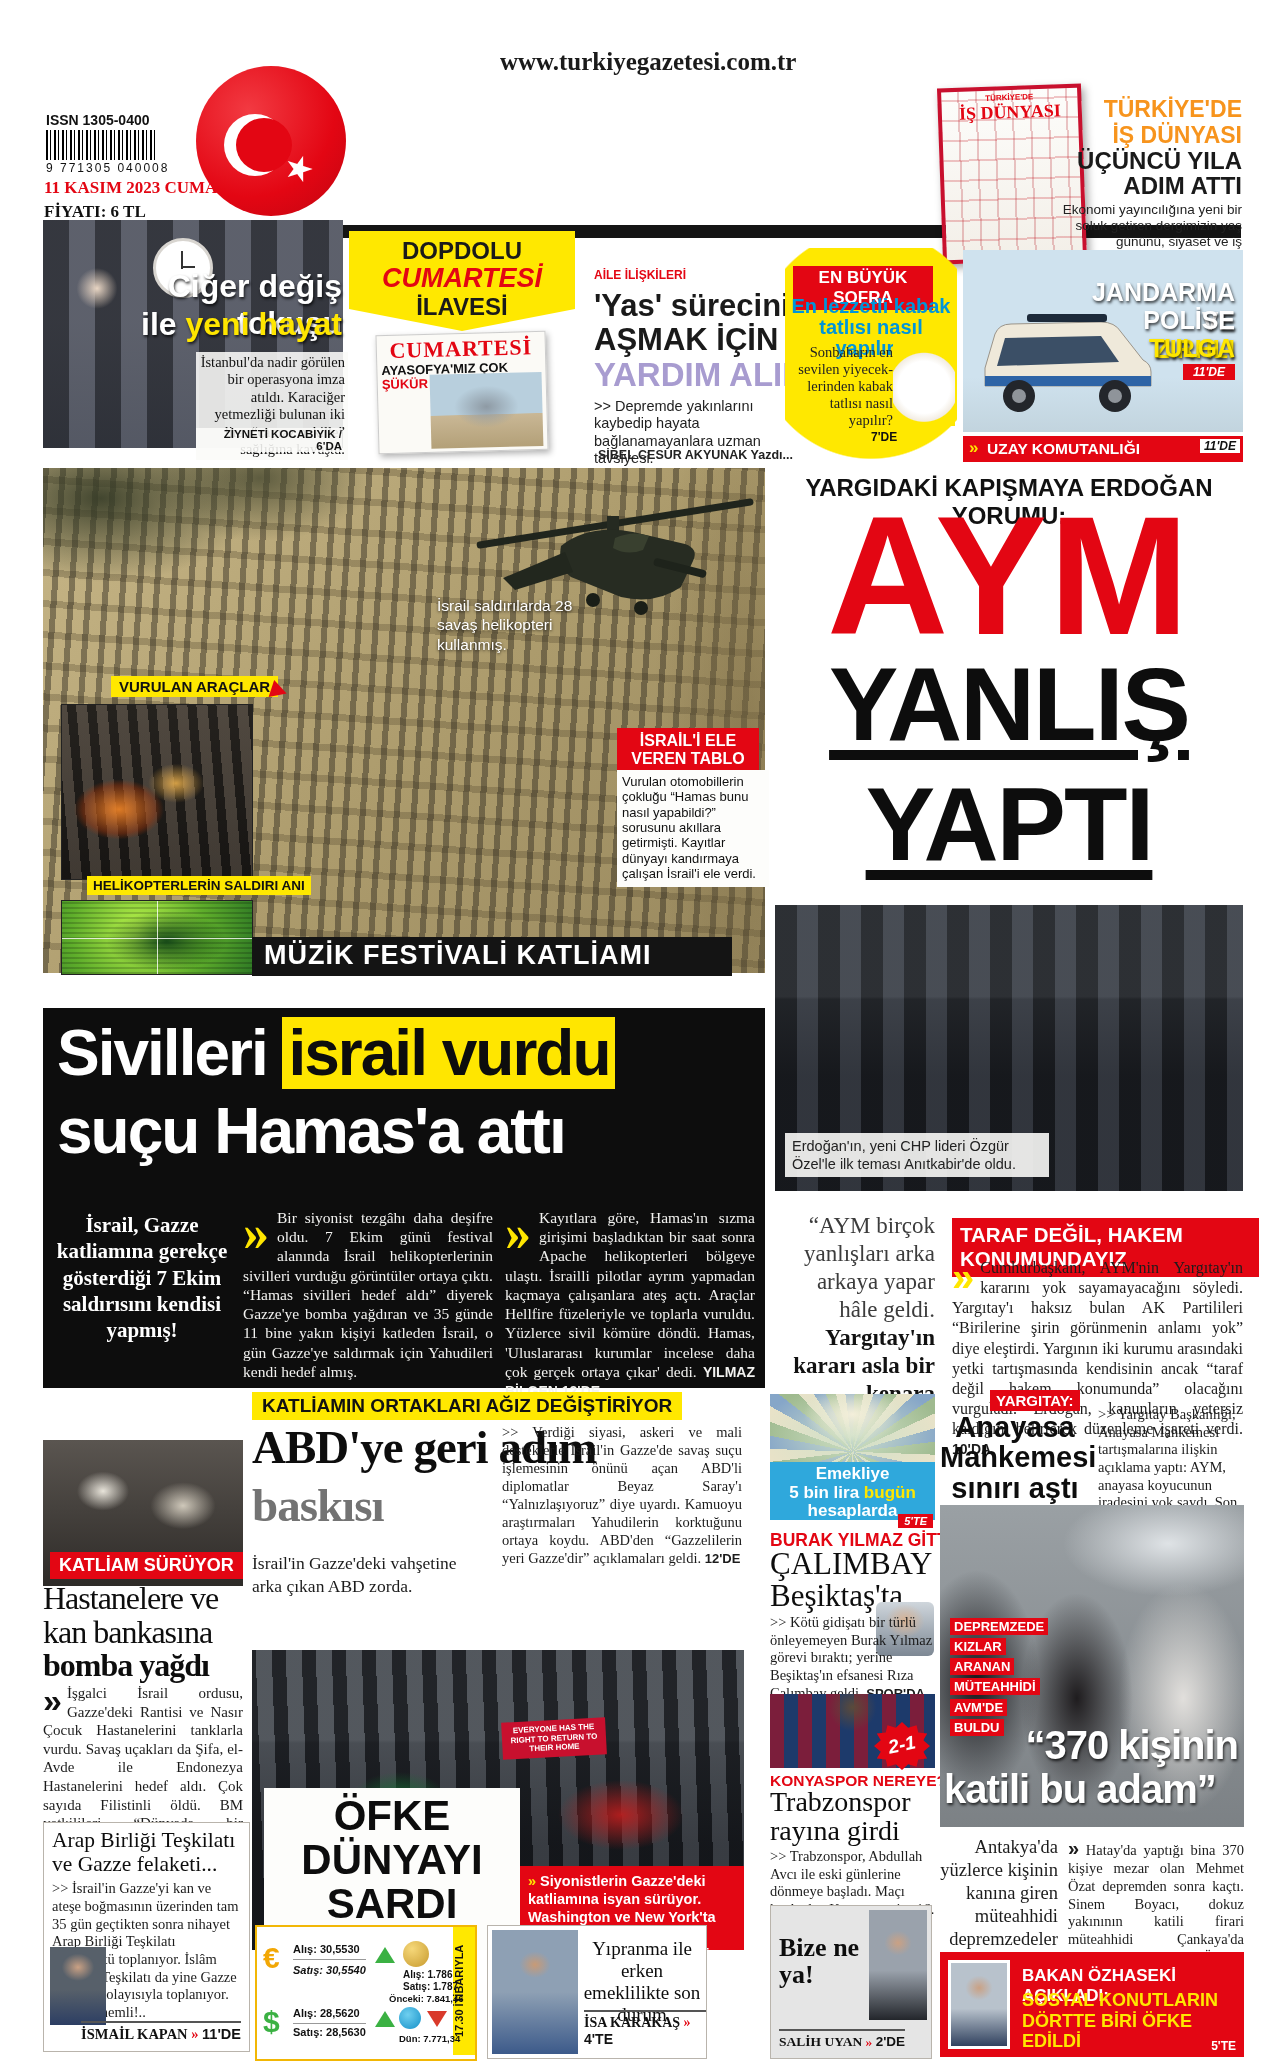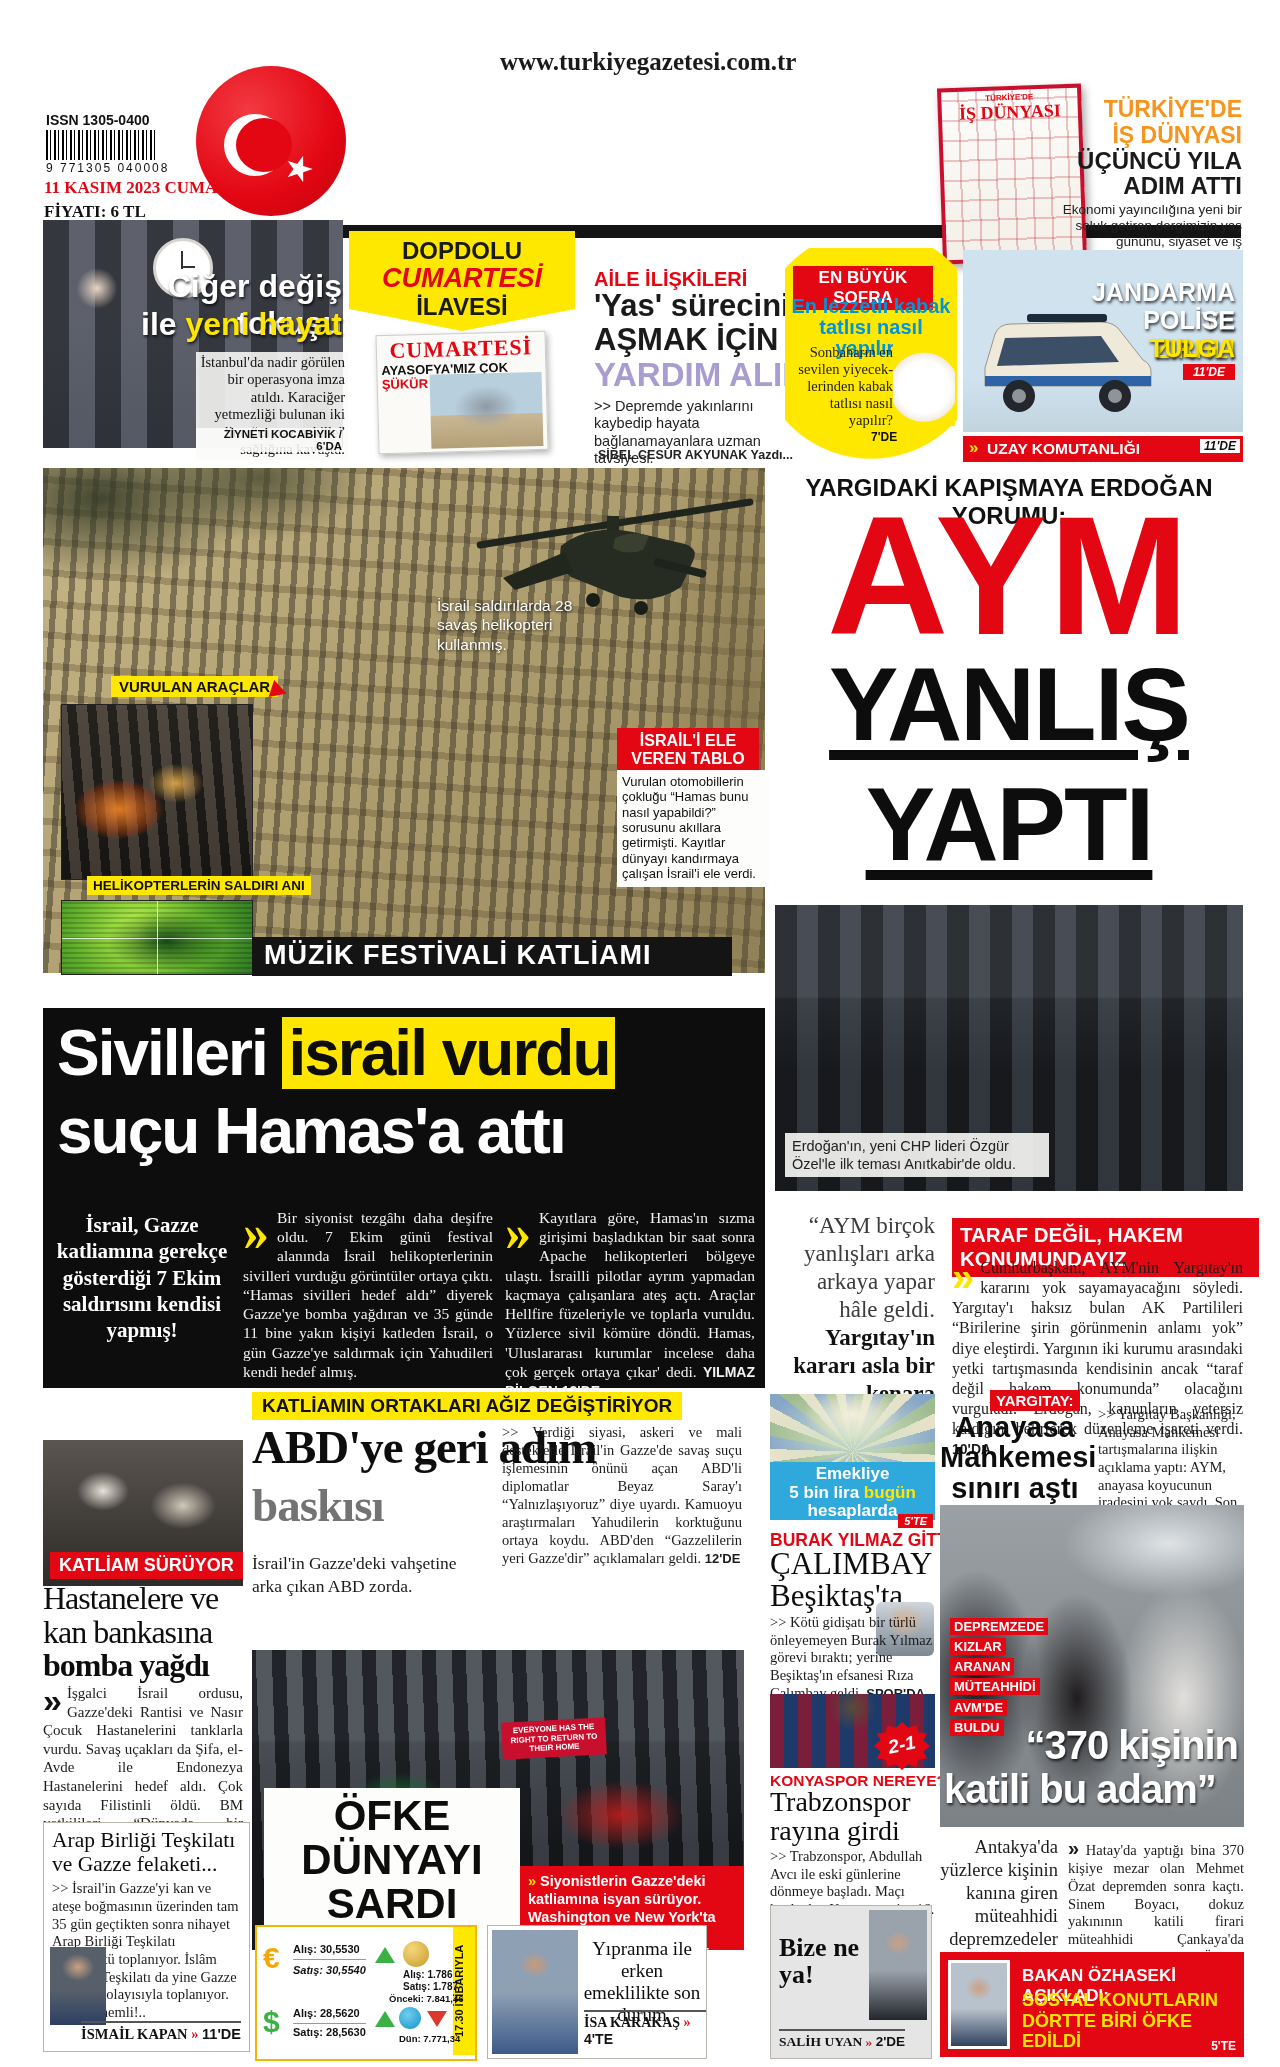--- a/index.html
+++ b/index.html
@@ -142,21 +142,21 @@
     <div class="abs" style="left:28px;top:102px;width:168px;height:117px;background:#fbfaf6;border:1px solid #ccc;box-shadow:2px 3px 6px rgba(0,0,0,.3);transform:rotate(-1.5deg);">
       <div class="ctr b red serif" style="font-size:22px;margin-top:2px;letter-spacing:1px;">CUMARTESİ</div>
       <div class="b" style="font-size:13px;margin:0 4px;line-height:1.05;color:#111;">
         <span>AYASOFYA'MIZ ÇOK</span><br>
         <span class="red">ŞÜKÜR</span>
       </div>
       <div class="abs mosque" style="left:52px;top:40px;width:112px;height:74px;"></div>
     </div>
   </div>
 
-  <div class="abs b red" style="left:594px;top:268px;font-size:20px;">AİLE İLİŞKİLERİ</div>
+  <div class="abs b red" style="left:594px;top:268px;font-size:12px;">AİLE İLİŞKİLERİ</div>
   <div class="abs b" style="left:594px;top:288px;font-size:31px;color:#1a1a1a;">'Yas' sürecini</div>
   <div class="abs b" style="left:594px;top:322px;font-size:31px;color:#1a1a1a;">AŞMAK İÇİN</div>
   <div class="abs b" style="left:594px;top:356px;font-size:33px;color:#a89cd0;">YARDIM ALIN!</div>
   <div class="abs" style="left:594px;top:398px;width:180px;font-size:14.5px;line-height:1.2;color:#222;">&gt;&gt; Depremde yakınlarını kaybedip hayata bağlanamayanlara uzman tavsiyesi.</div>
   <div class="abs b" style="left:598px;top:448px;font-size:12.5px;color:#222;">SİBEL CESUR AKYUNAK Yazdı...</div>
 
   <div class="abs" style="left:785px;top:248px;width:172px;height:214px;background:radial-gradient(circle at 50% 45%,#ffe800 0 78%,transparent 79%);">
     <div class="abs redbg ctr b" style="left:8px;top:18px;width:140px;font-size:17px;padding:2px 0;">EN BÜYÜK SOFRA</div>
     <div class="abs ctr b" style="left:4px;top:48px;width:164px;font-size:20px;line-height:1.05;color:#0095da;">En lezzetli kabak tatlısı nasıl yapılır?</div>
     <div class="abs rt serif" style="left:6px;top:96px;width:102px;font-size:14.5px;line-height:1.18;color:#222;">Sonbaharın en sevilen yiyecek­lerinden kabak tatlısı nasıl yapılır?</div>

